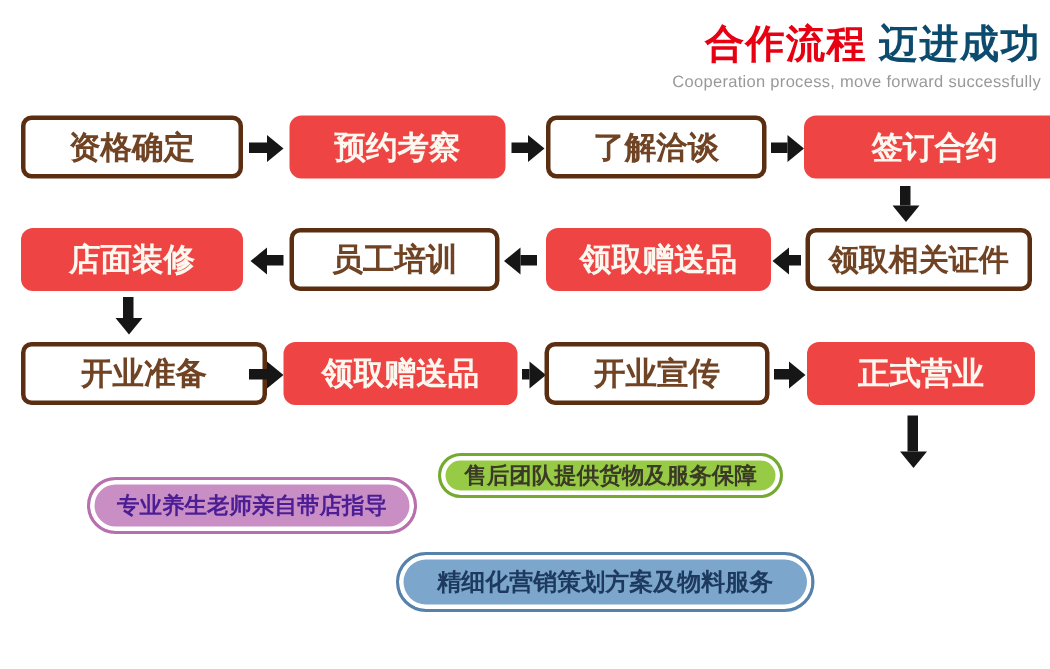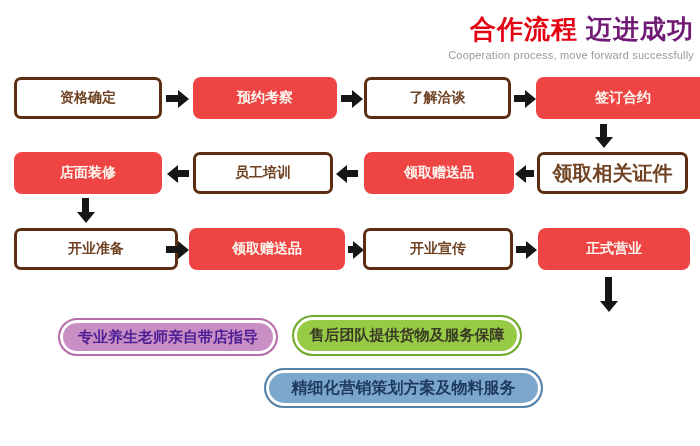--- a/index.html
+++ b/index.html
@@ -11,32 +11,32 @@
     width: 700px;
     height: 446px;
     background: #ffffff;
     overflow: hidden;
   }
 
   
   .header { position: absolute; top: 12px; right: 6px; text-align: right; }
   .title-line { font-size: 26px; font-weight: bold; letter-spacing: 1px; white-space: nowrap; }
   .title-red { color: #e60012; }
-  .title-black { color: #701a75; margin-left: 8px; }
+  .title-black { color: #0c4a6e; margin-left: 8px; }
   .subtitle { font-size: 11px; color: #999999; margin-top: 2px; letter-spacing: 0.2px; }
 
   
   .box {
     position: absolute;
     height: 42px;
     display: flex;
     align-items: center;
     justify-content: center;
     font-weight: bold;
-    font-size: 14px;
+    font-size: 21px;
     white-space: nowrap;
     border-radius: 8px;
   }
   .box.filled { background: #ef4444; color: #fcf7ef; }
   .box.outline { background: #ffffff; border: 3px solid #5b2e12; color: #6f4323; border-radius: 7px; }
   .box.small-text { font-size: 20px; }
 
   
   .arrow-r, .arrow-l { position: absolute; height: 7px; background: #161616; }
   .arrow-r::after {
@@ -111,16 +111,16 @@
   <div class="box filled" style="left:189px; top:228px; width:156px;">领取赠送品</div>
   <div class="arrow-r" style="left:348px; top:246px; width:5px;"></div>
   <div class="box outline" style="left:363px; top:228px; width:150px;">开业宣传</div>
   <div class="arrow-r" style="left:516px; top:246px; width:10px;"></div>
   <div class="box filled" style="left:538px; top:228px; width:152px;">正式营业</div>
 
   <div class="arrow-d" style="left:605px; top:277px; height:24px;"></div>
 
 
   <div class="pill purple" style="left:58px; top:318px; width:220px; height:38px;">专业养生老师亲自带店指导</div>
-  <div class="pill green" style="left:292px; top:315px; width:230px; height:41px;">售后团队提供货物及服务保障</div>
+  <div class="pill green" style="left:292px; top:302px; width:230px; height:30px;">售后团队提供货物及服务保障</div>
   <div class="pill blue" style="left:264px; top:368px; width:279px; height:40px;">精细化营销策划方案及物料服务</div>
 
 </div>
 
 </body></html>

